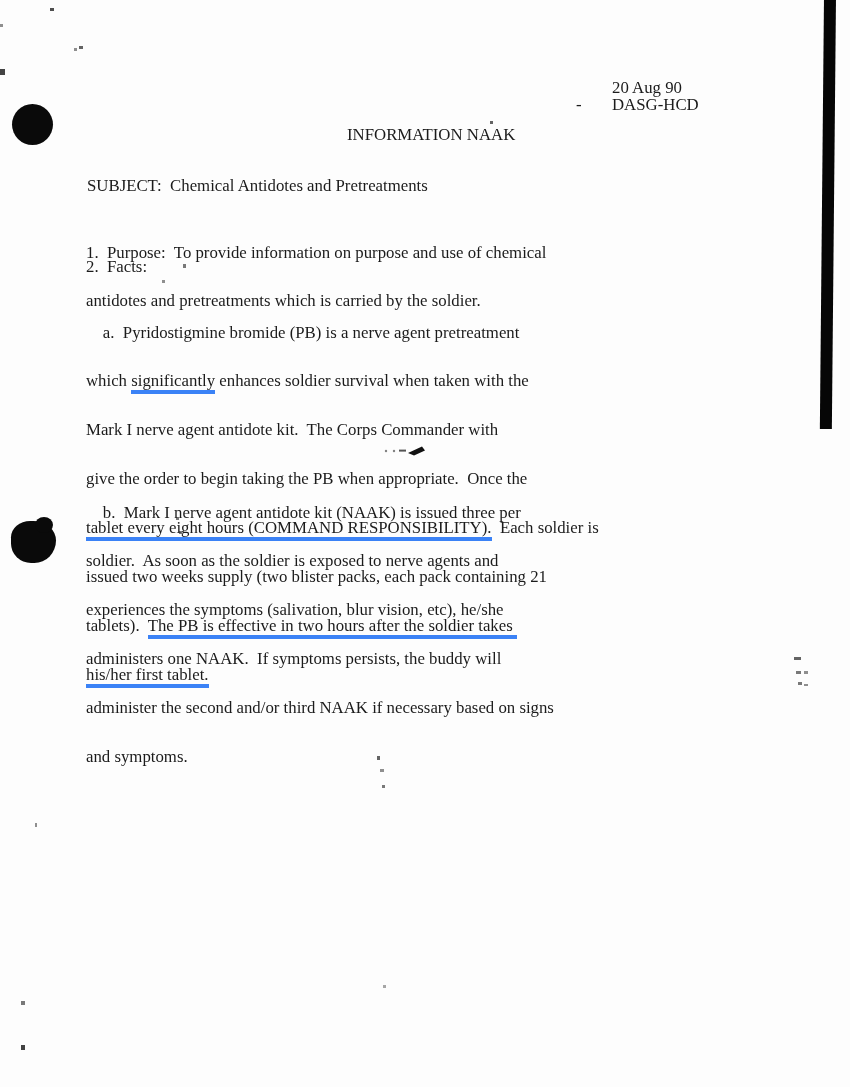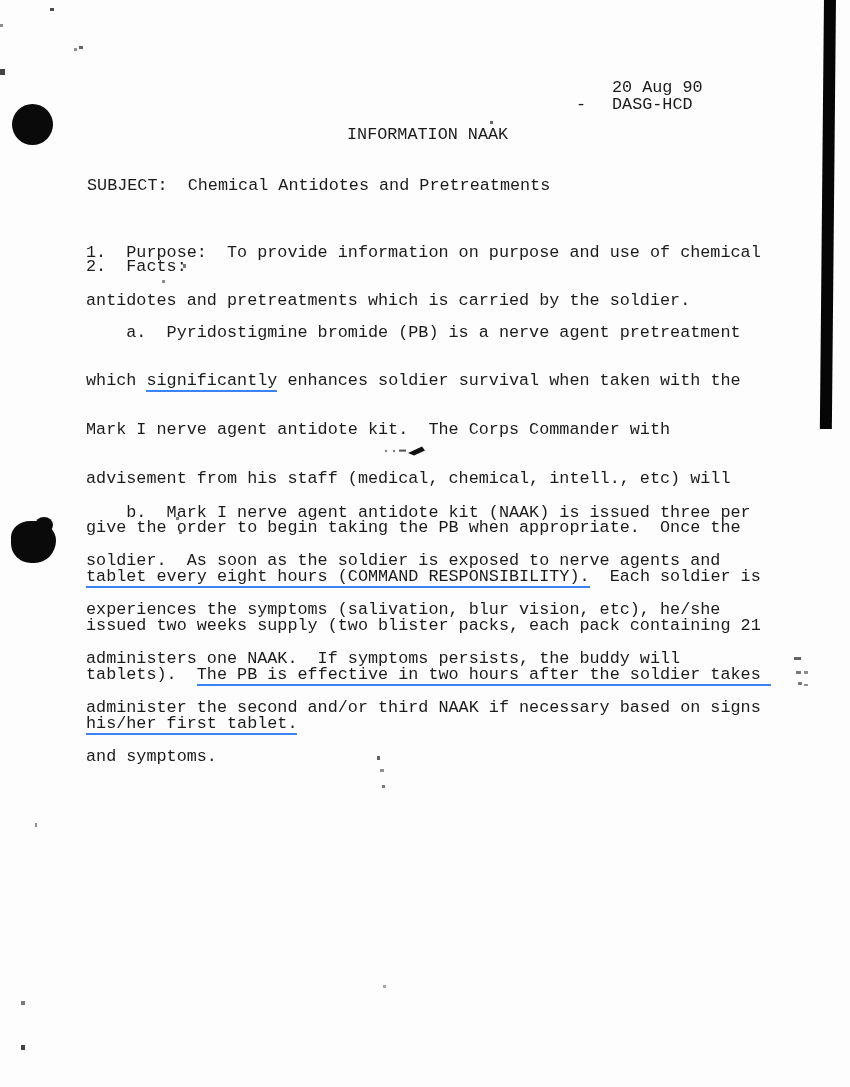--- a/index.html
+++ b/index.html
@@ -2,28 +2,28 @@
 <html><head>
 <meta charset="utf-8">
 <style>
   html, body { margin: 0; padding: 0; background: #ffffff; }
   .page {
     position: relative;
     width: 850px;
     height: 1087px;
     background: #fdfdfd;
     overflow: hidden;
-    font-family: Liberation Mono, monospace;
+    font-family: Liberation Serif, serif;
     font-size: 16.8px;
     line-height: 16.3px;
     color: #1b1b1b;
   }
   .tblock { position: absolute; white-space: pre; }
   .ln { white-space: pre; height: 16.3px; }
-  .u { border-bottom: 2px solid #3b82f6; }
+  .u { border-bottom: 4px solid #3b82f6; }
   
   .blot {
     position: absolute;
     background: #0a0a0a;
     border-radius: 50%;
   }
   .blot-top { left: 12px; top: 104px; width: 41px; height: 41px; }
   .blot-mid { left: 11px; top: 521px; width: 45px; height: 42px;
               border-radius: 46% 54% 52% 48% / 42% 50% 58% 50%; }
   .blot-mid::before {
@@ -66,21 +66,20 @@
     <div class="ln">1.  Purpose:  To provide information on purpose and use of chemical</div>
     <div class="ln">antidotes and pretreatments which is carried by the soldier.</div>
   </div>
 
   <div class="tblock" style="left:86px; top:259px;">2.  Facts:</div>
 
   <div class="tblock" style="left:86px; top:292px;">
     <div class="ln">    a.  Pyridostigmine bromide (PB) is a nerve agent pretreatment</div>
     <div class="ln"><span>which </span><span class="u">significantly</span><span> enhances soldier survival when taken with the</span></div>
     <div class="ln">Mark I nerve agent antidote kit.  The Corps Commander with</div>
-    <div class="ln">advisement from his staff (medical, chemical, intell., etc) will</div>
     <div class="ln">give the order to begin taking the PB when appropriate.  Once the</div>
     <div class="ln"><span class="u">tablet every eight hours (COMMAND RESPONSIBILITY).</span><span>  Each soldier is</span></div>
     <div class="ln">issued two weeks supply (two blister packs, each pack containing 21</div>
     <div class="ln"><span>tablets).  </span><span class="u">The PB is effective in two hours after the soldier takes </span></div>
     <div class="ln"><span class="u">his/her first tablet.</span></div>
   </div>
 
   <div class="smudge">
     <svg width="46" height="14" viewBox="0 0 46 14">
       <circle cx="3" cy="7" r="1.2" fill="#1b1b1b" opacity="0.55"></circle>

